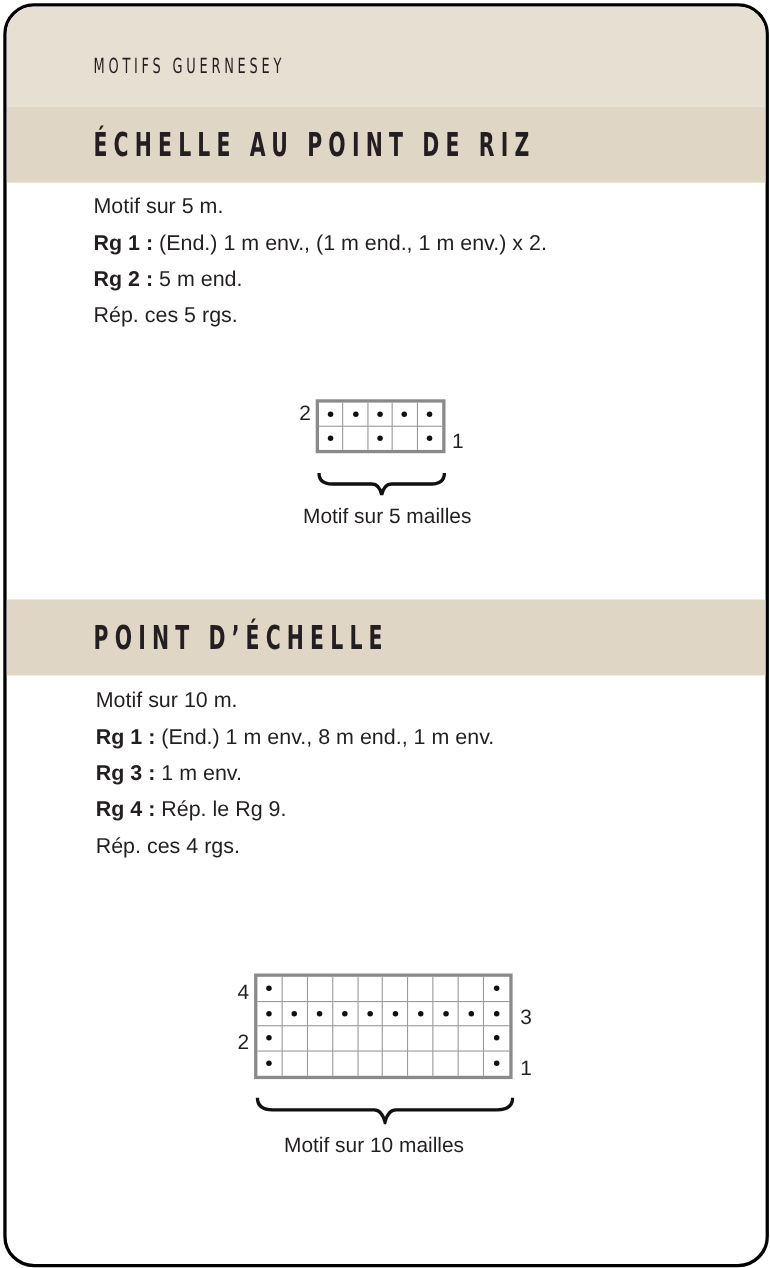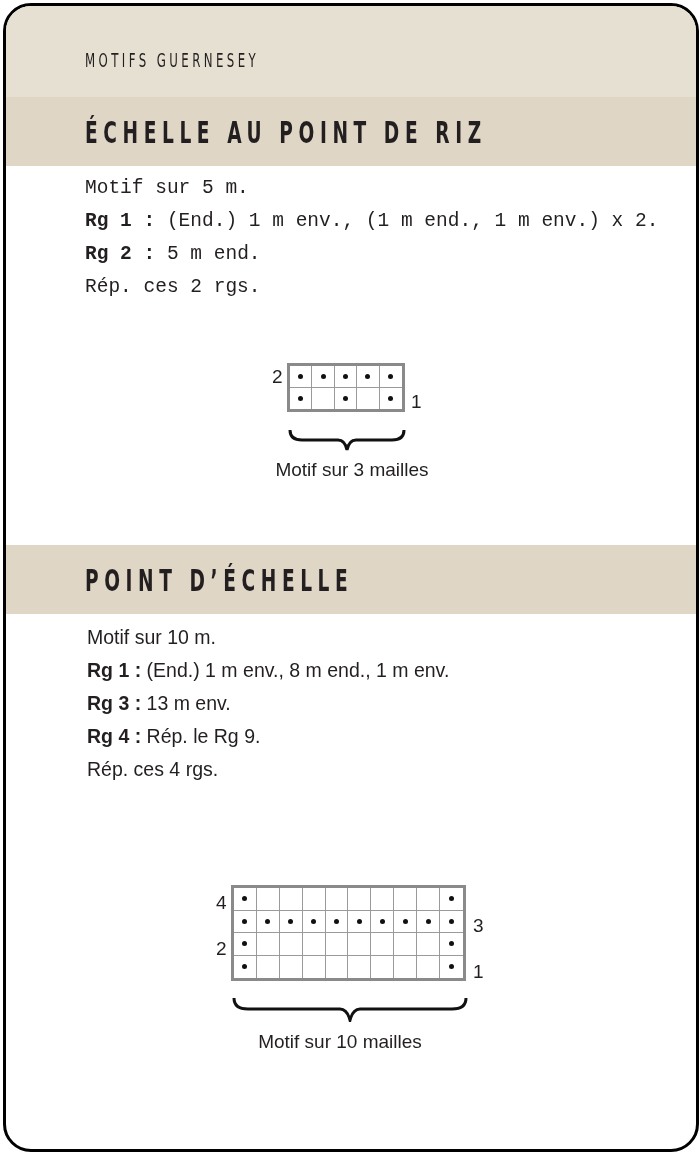--- a/index.html
+++ b/index.html
@@ -36,25 +36,25 @@
 </head>
 <body>
 
 <div class="card">
   <div class="top-band"></div>
   <div class="series-title">MOTIFS GUERNESEY</div>
 
   <div class="sec-band" style="top:91px;"></div>
   <div class="sec-title" style="top:110px;">ÉCHELLE AU POINT DE RIZ</div>
 
-  <div class="lines" style="top:166px;font-family:Liberation Mono, monospace;">
+  <div class="lines" style="top:166px;">
     <div class="line">Motif sur 5 m.</div>
     <div class="line"><b>Rg 1 :</b><span> (End.) 1 m env., (1 m end., 1 m env.) x 2.</span></div>
     <div class="line"><b>Rg 2 :</b><span> 5 m end.</span></div>
-    <div class="line">Rép. ces 2 rgs.</div>
+    <div class="line">Rép. ces 5 rgs.</div>
   </div>
 
   <div class="grid" id="grid1" style="left:281px; top:357px; width:118px; height:49px;">
       <div class="row">
         <div class="cell" style="width: 22.4px; height: 21.5px;">
           <span class="dot"></span>
         </div>
         <div class="cell" style="width: 22.4px; height: 21.5px;">
           <span class="dot"></span>
         </div>
@@ -80,29 +80,29 @@
         <div class="cell lastc" style="width: 22.4px; height: 21.5px;">
           <span class="dot"></span>
         </div>
       </div>
     </div>
   <div class="rlabel" style="left:266px; top:361px;">2</div>
   <div class="rlabel" style="left:405px; top:386px;">1</div>
   <svg class="brace" style="left:282px; top:422px;" width="118" height="24" viewBox="0 0 118 24">
     <path d="M2 2 Q2 12 14 12 L50 12 Q57 12 59 22 Q61 12 68 12 L104 12 Q116 12 116 2" fill="none" stroke="#111" stroke-width="3"></path>
   </svg>
-  <div class="caption" style="left:346px; top:453px;">Motif sur 3 mailles</div>
+  <div class="caption" style="left:346px; top:453px;">Motif sur 5 mailles</div>
 
   <div class="sec-band" style="top:539px;"></div>
   <div class="sec-title" style="top:558px;">POINT D’ÉCHELLE</div>
 
   <div class="lines" style="left:81px; top:615px;">
     <div class="line">Motif sur 10 m.</div>
     <div class="line"><b>Rg 1 :</b><span> (End.) 1 m env., 8 m end., 1 m env.</span></div>
-    <div class="line"><b>Rg 3 :</b><span> 13 m env.</span></div>
+    <div class="line"><b>Rg 3 :</b><span> 1 m env.</span></div>
     <div class="line"><b>Rg 4 :</b><span> Rép. le Rg 9.</span></div>
     <div class="line">Rép. ces 4 rgs.</div>
   </div>
 
   <div class="grid" id="grid2" style="left:225px; top:879px; width:235px; height:96px;">
       <div class="row">
         <div class="cell" style="width: 22.9px; height: 22.5px;">
           <span class="dot"></span>
         </div>
         <div class="cell" style="width: 22.9px; height: 22.5px;"></div>

